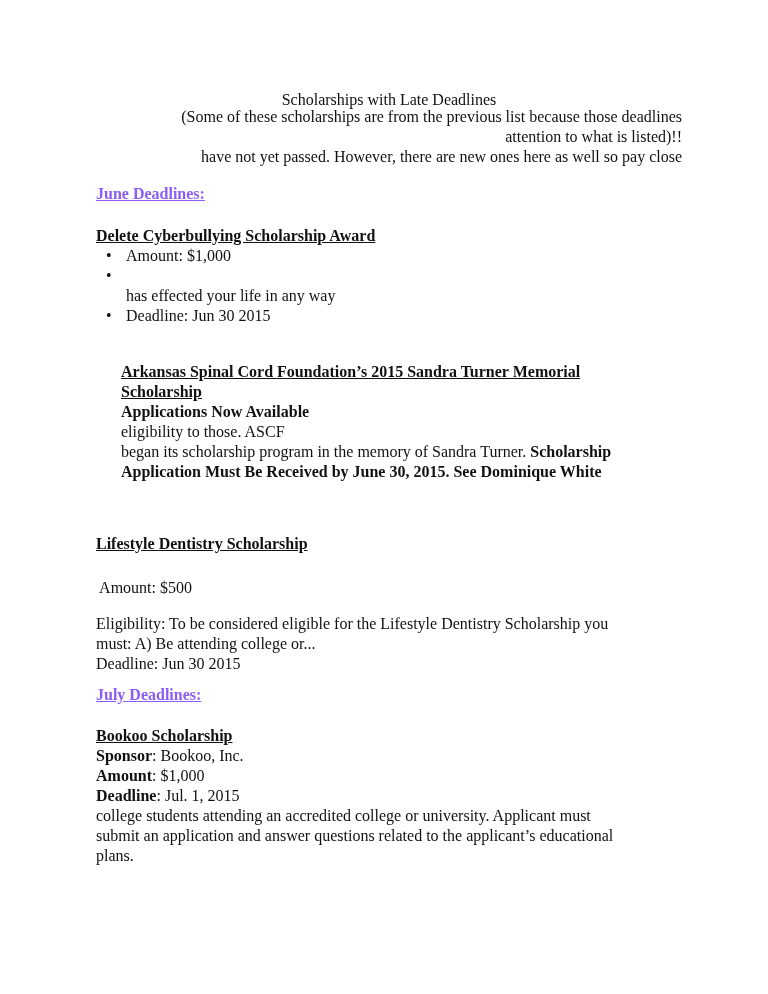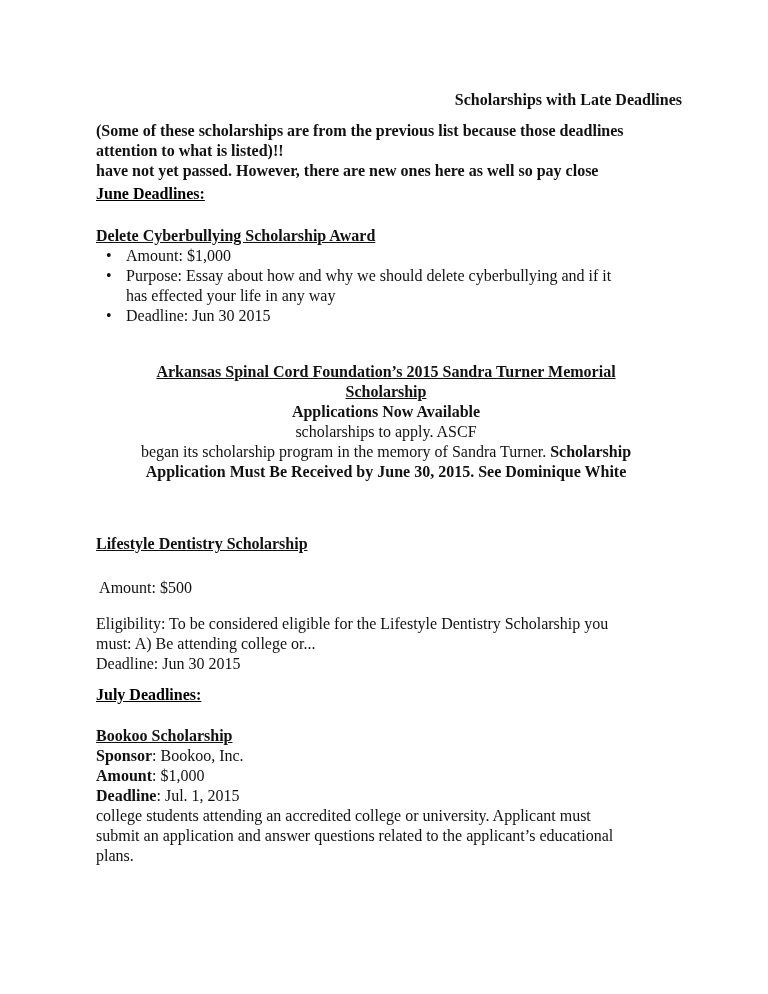--- a/index.html
+++ b/index.html
@@ -3,55 +3,55 @@
   <meta charset="utf-8">
   <style>
     html, body { margin: 0; padding: 0; background: #ffffff; }
     body {
       width: 768px; height: 994px; position: relative; overflow: hidden;
       font-family: "Liberation Serif", serif; color: #111; font-size: 16px;
     }
     .page { position: absolute; left: 96px; top: 0; width: 586px; }
     .bold { font-weight: bold; }
     .u { text-decoration: underline; }
-    .red { color: #000000; }
-    .title { position: absolute; left: 0; width: 586px; top: 90px; text-align: right; font-weight: bold; line-height: 20px; }
-    .sub { position: absolute; left: 0; width: 586px; top: 121px; text-align: left; font-weight: bold; line-height: 20px; }
+    .red { color: #8b5cf6; }
+    .title { position: absolute; left: 0; width: 586px; top: 90px; text-align: center; font-weight: normal; line-height: 20px; }
+    .sub { position: absolute; left: 0; width: 586px; top: 107px; text-align: right; font-weight: normal; line-height: 20px; }
     .abs { position: absolute; left: 0; line-height: 20px; }
     .bullets { position: absolute; left: 0; top: 0; margin: 0; padding: 0; list-style: none; }
     .bullets li { position: relative; padding-left: 30px; line-height: 20px; }
     .bullets li::before { content: "\2022"; position: absolute; left: 10px; top: 0; }
-    .indent { left: 12px; width: 556px; text-align: center; }
+    .indent { left: 25px; width: 556px; }
   </style>
 </head>
 <body>
 
 <div class="page">
   <div class="title">Scholarships with Late Deadlines</div>
 
   <div class="sub">
     <div>(Some of these scholarships are from the previous list because those deadlines</div>
     <div>attention to what is listed)!!</div>
     <div>have not yet passed. However, there are new ones here as well so pay close</div>
   </div>
 
   <div class="abs bold u red" style="top:184px">June Deadlines:</div>
 
   <div class="abs bold u" style="top:226px">Delete Cyberbullying Scholarship Award</div>
   <ul class="bullets" style="top:246px; width:586px;">
     <li>Amount: $1,000</li>
-    <li><span>Purpose: Essay about how and why we should delete cyberbullying and if it</span><br><span>has effected your life in any way</span></li>
+    <li><br><span>has effected your life in any way</span></li>
     <li>Deadline: Jun 30 2015</li>
   </ul>
 
   <div class="abs indent" style="top:362px">
     <div class="bold u">Arkansas Spinal Cord Foundation’s 2015 Sandra Turner Memorial</div>
     <div class="bold u" style="display:inline-block">Scholarship</div>
     <div class="bold">Applications Now Available</div>
-    <div>scholarships to apply. ASCF</div>
+    <div>eligibility to those. ASCF</div>
     <div><span>began its scholarship program in the memory of Sandra Turner. </span><span class="bold">Scholarship</span></div>
     <div class="bold">Application Must Be Received by June 30, 2015. See Dominique White</div>
   </div>
 
   <div class="abs bold u" style="top:534px">Lifestyle Dentistry Scholarship</div>
   <div class="abs" style="top:578px; white-space:pre"> Amount: $500</div>
   <div class="abs" style="top:614px; width:600px">
     <div>Eligibility: To be considered eligible for the Lifestyle Dentistry Scholarship you</div>
     <div>must: A) Be attending college or...</div>
     <div>Deadline: Jun 30 2015</div>

